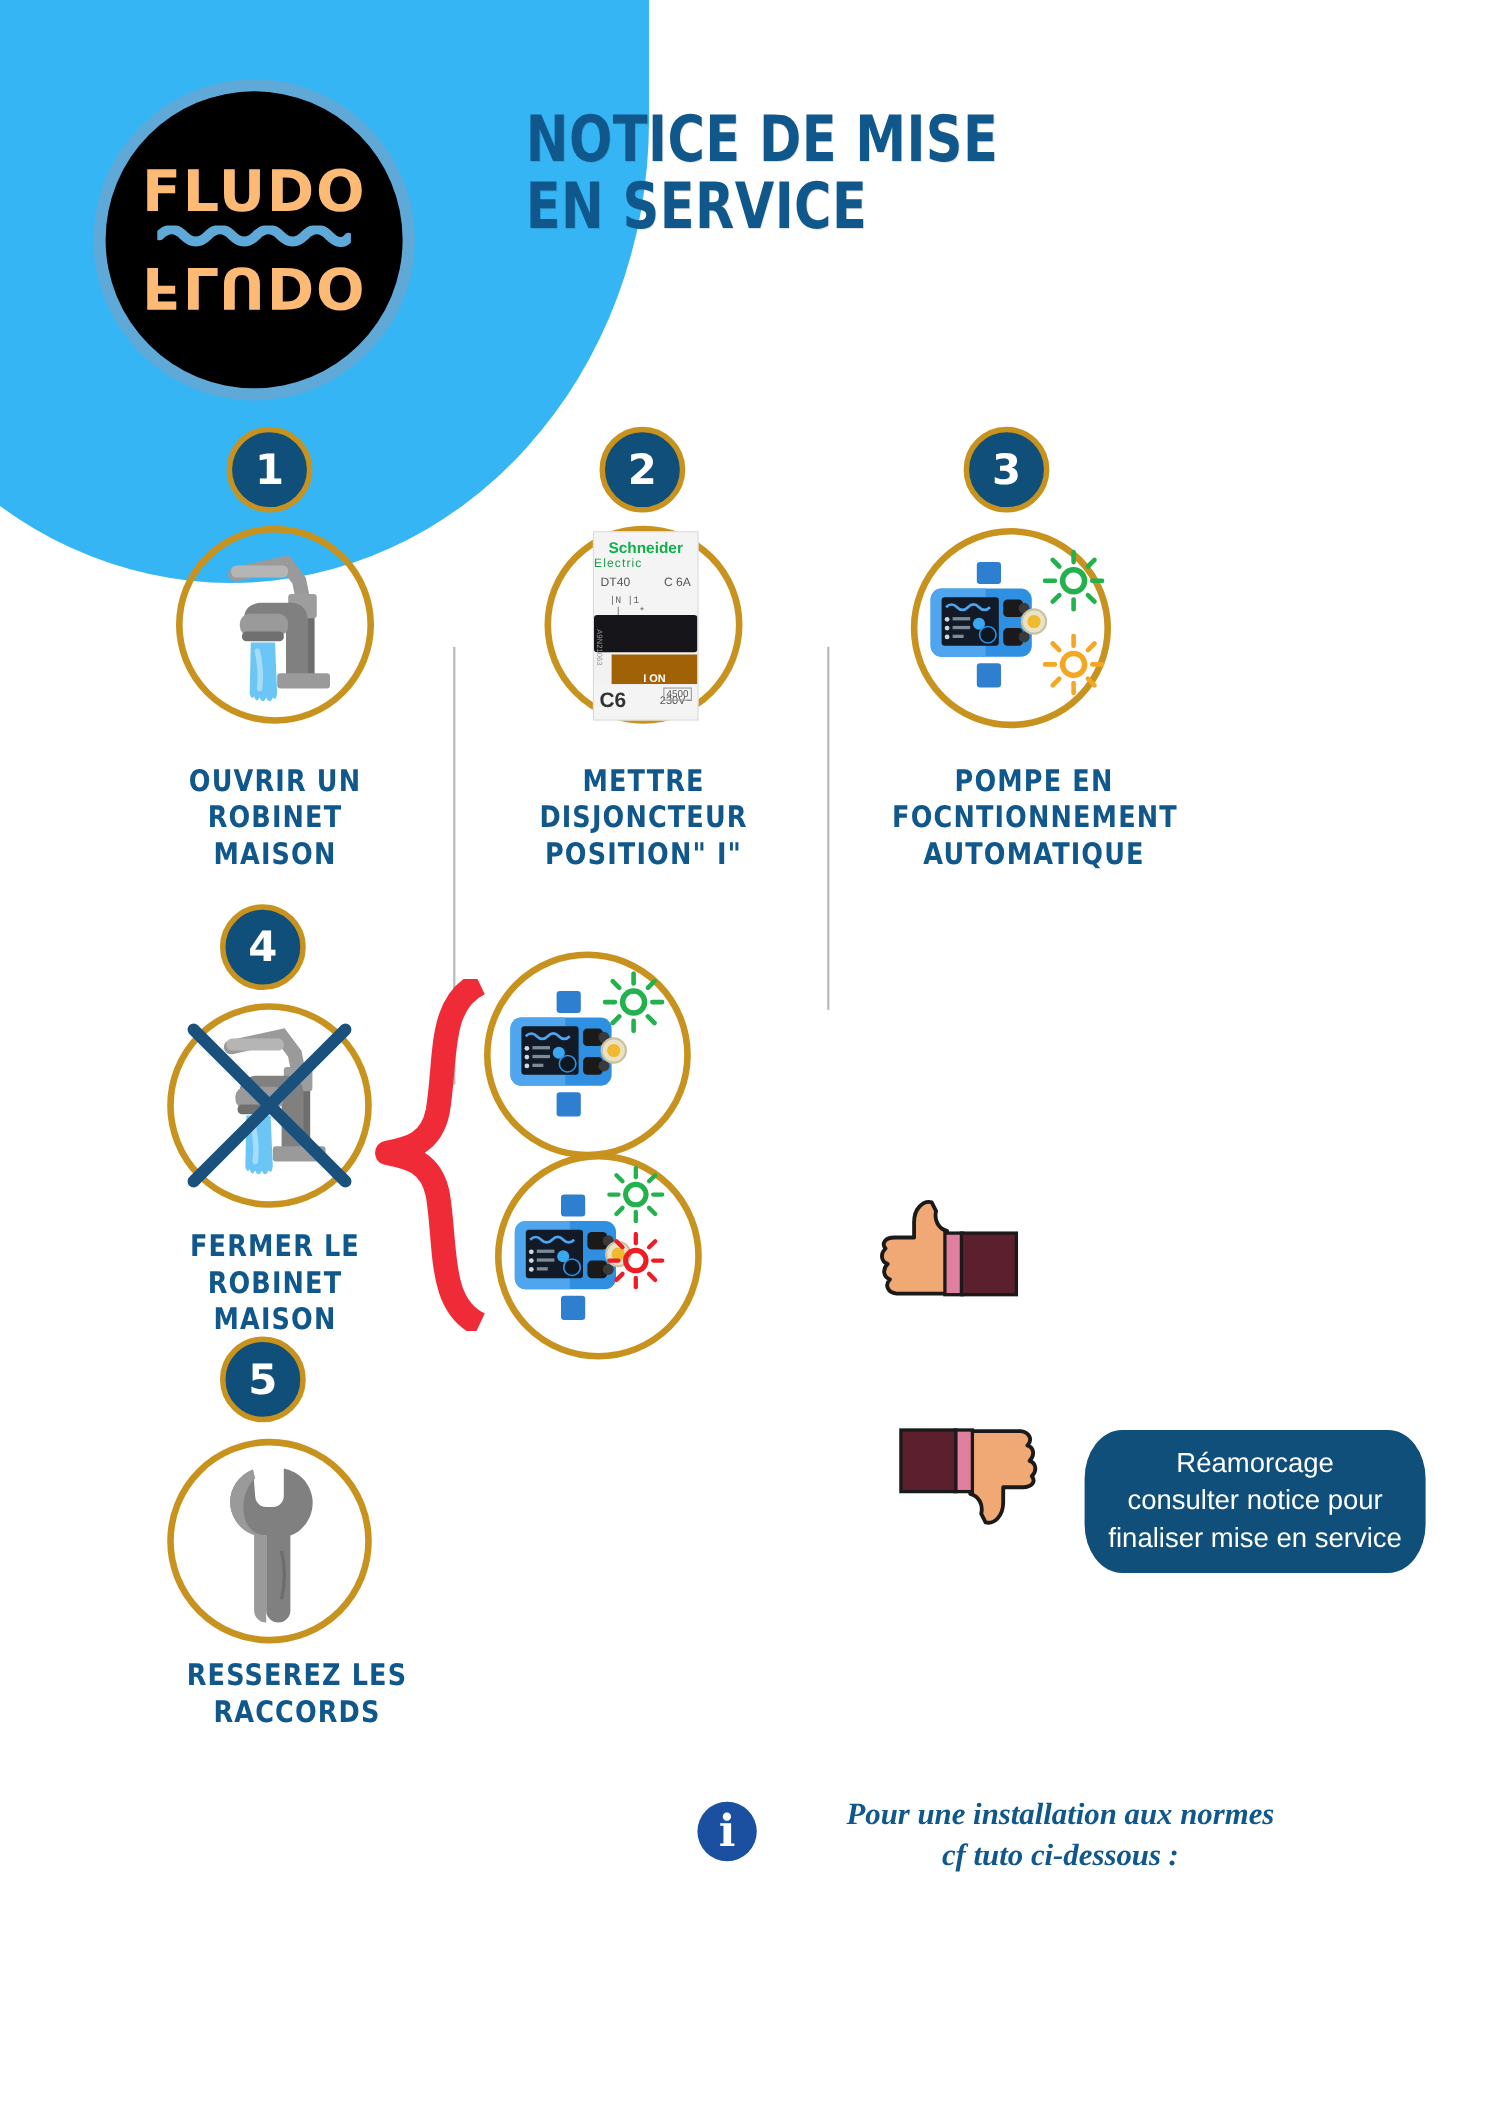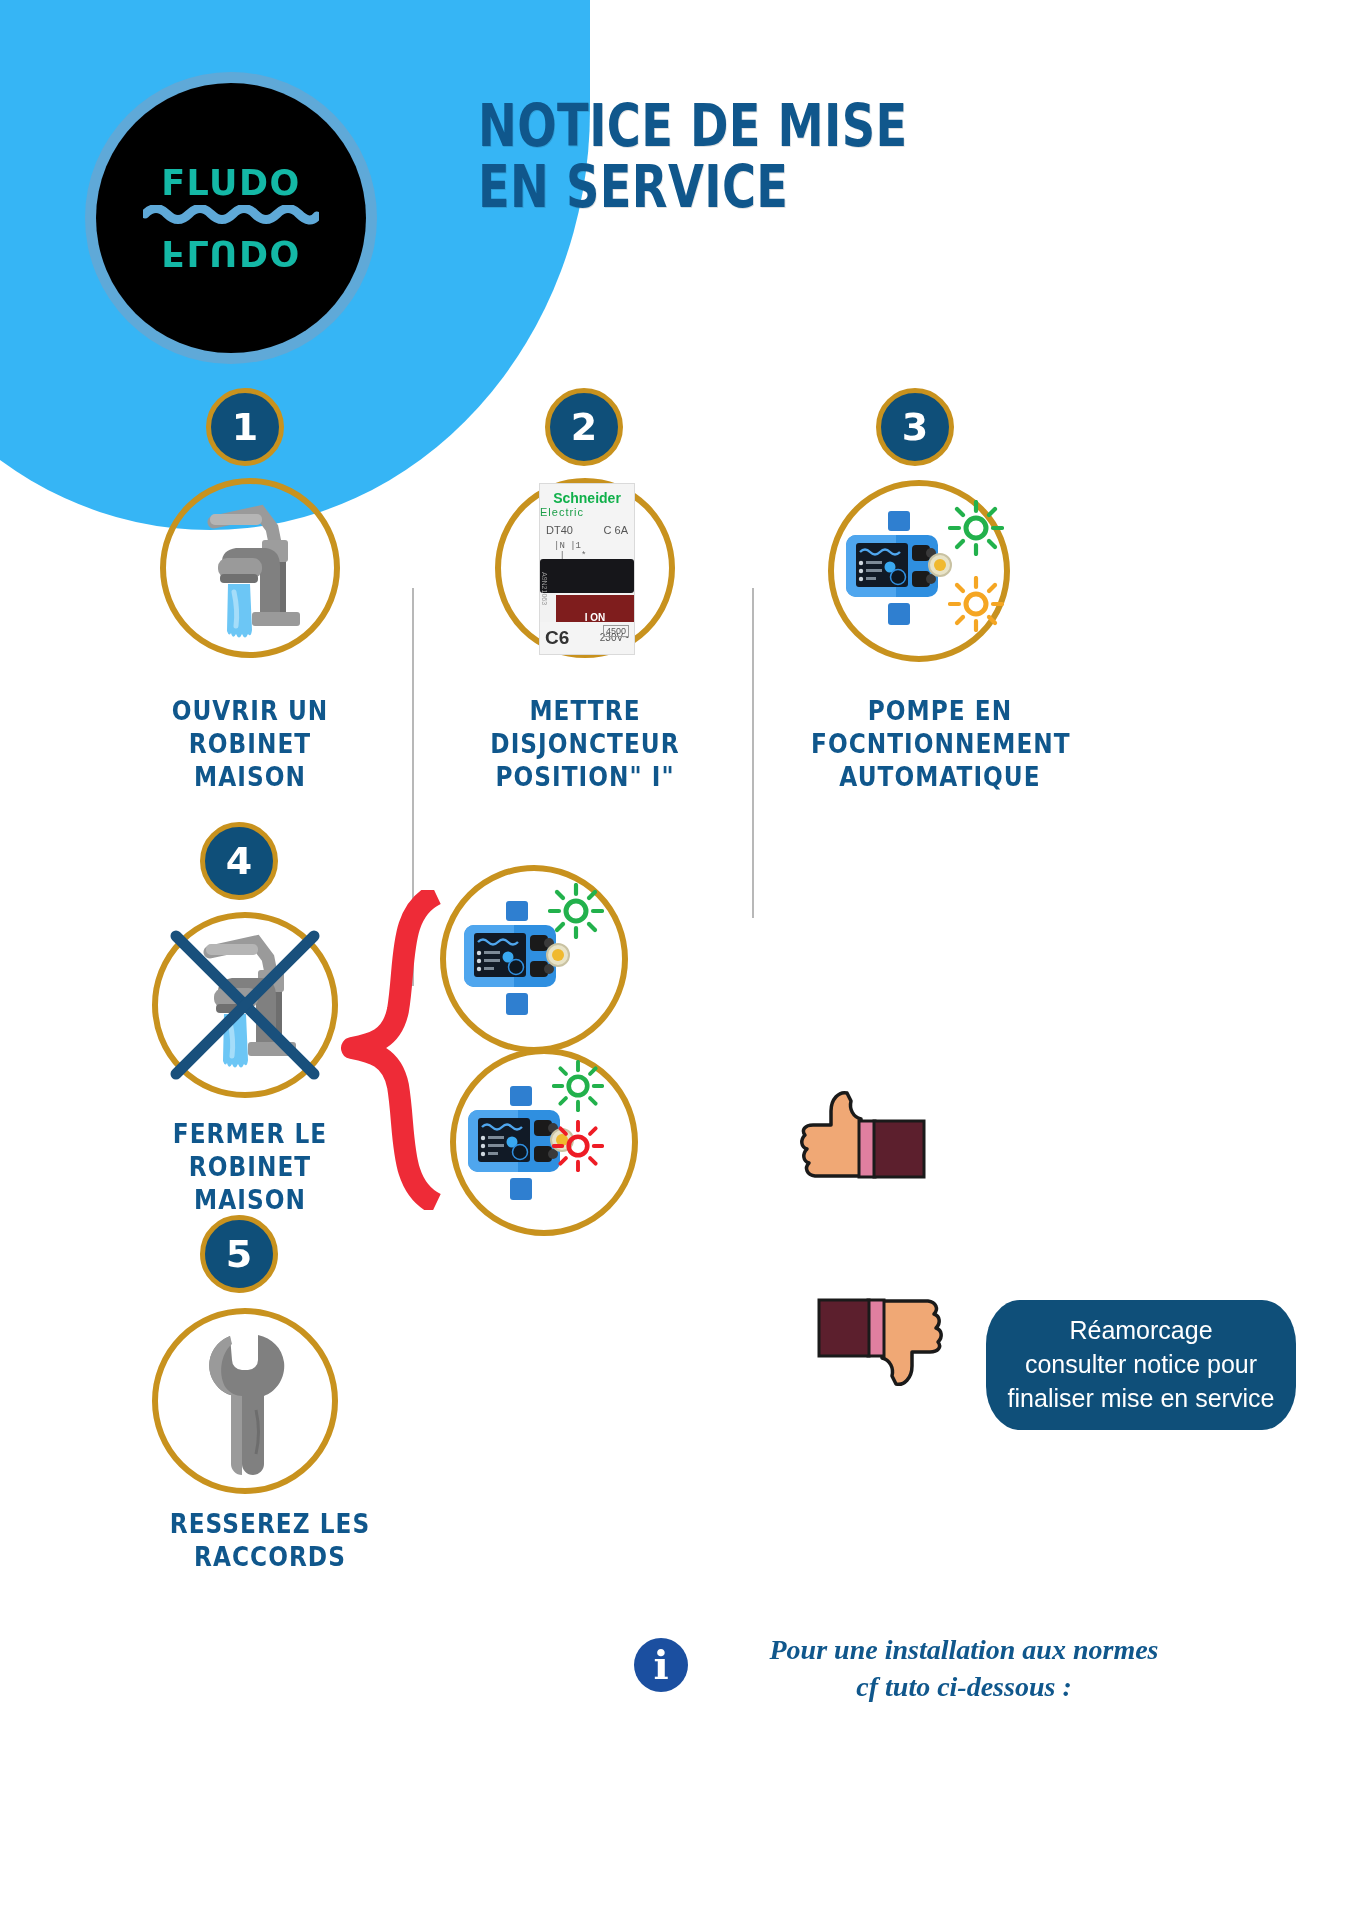--- a/index.html
+++ b/index.html
@@ -32,21 +32,21 @@
     display:flex; align-items:center; justify-content:center;
   }
   .logo-inner {
     width: 270px; height: 270px; border-radius: 50%;
     background: #000;
     display:flex; flex-direction:column;
     align-items:center; justify-content:center;
     gap: 4px;
   }
   .logo-word {
-    color:#14b8a6; font-weight: 800; font-size: 35px;
+    color:#fdba74; font-weight: 800; font-size: 52px;
     letter-spacing: 1.5px; line-height: 1;
     font-family: "DejaVu Sans", sans-serif;
   }
   .logo-word.flip { transform: scaleY(-1) ; }
   .logo-wave { width: 176px; height: 26px; display:block; }
 
   
   .title {
     position:absolute; left: 478px; top: 96px;
     color:#10578c;
@@ -99,21 +99,21 @@
   .br-top { position:absolute; left:0; right:0; top:0; height:44%; background:#f4f4f4; }
   .br-brand { position:absolute; top:6px; left:0; right:0; text-align:center;
     color:#10b04a; font-weight:800; font-size:14px; font-family:"Liberation Sans",sans-serif;}
   .br-brand2 { position:absolute; top:22px; left:0; right:0; text-align:left;
     color:#1b9e48; font-weight:400; font-size:11px; letter-spacing:1px;}
   .br-codes { position:absolute; top:40px; left:6px; right:6px;
     display:flex; justify-content:space-between; color:#555; font-size:11px; }
   .br-sym { position:absolute; top:58px; left:14px; color:#666; font-size:9px; line-height:1.1;
     font-family:"Liberation Mono", monospace; }
   .br-black { position:absolute; left:0; right:0; top:44%; height:20%; background:#16161a; border-radius:3px;}
-  .br-black2 { position:absolute; left:0; right:0; top:65%; height:16%; background:#7f1d1d;margin-left:16px; }
+  .br-black2 { position:absolute; left:0; right:0; top:65%; height:16%; background:#a16207;margin-left:16px; }
   .br-on { position:absolute; top:66%; left:0; right:0; text-align:center; color:#fff; font-size:10px; font-weight:700;}
   .br-bot { position:absolute; left:0; right:0; bottom:0; height:19%; background:#f4f4f4;
      display:flex; align-items:center; justify-content:space-between; padding:0 5px;}
   .br-c6 { color:#333; font-size:19px; font-weight:700; }
   .br-v { color:#555; font-size:10px; }
   .br-4500 { position:absolute; right:5px; top:3px; border:1px solid #999; color:#555; font-size:9px; padding:0 2px;}
   .br-side { position:absolute; left:1px; top:52%; color:#999; font-size:7px;
      writing-mode:vertical-rl; }
 
   

